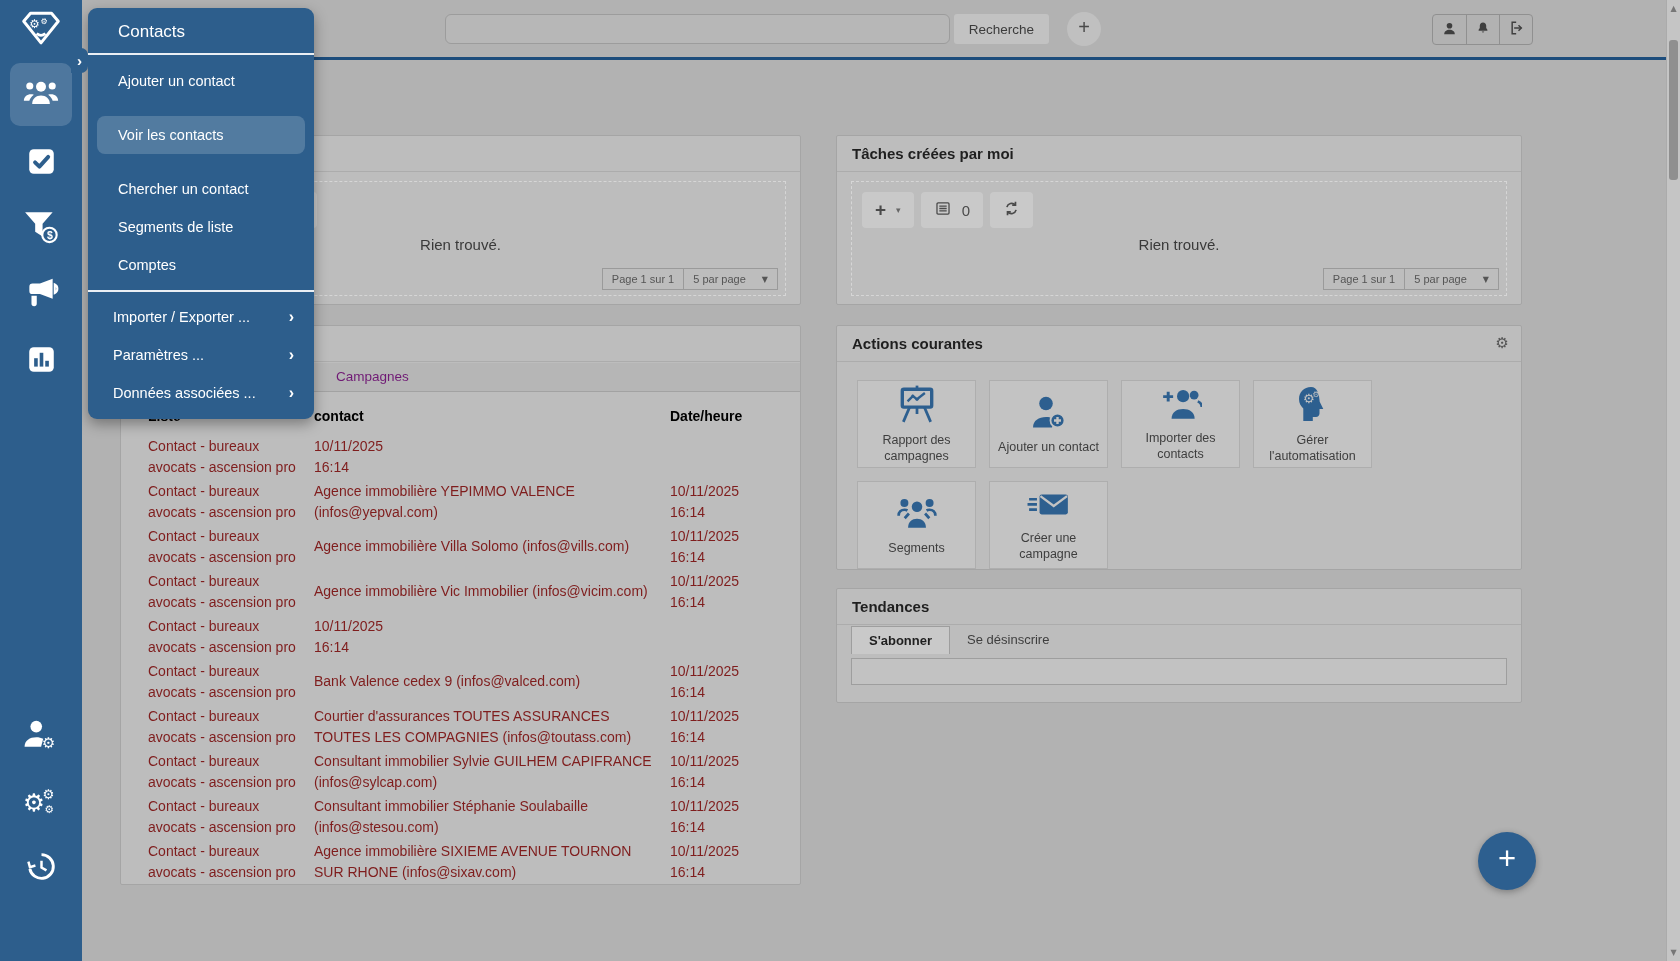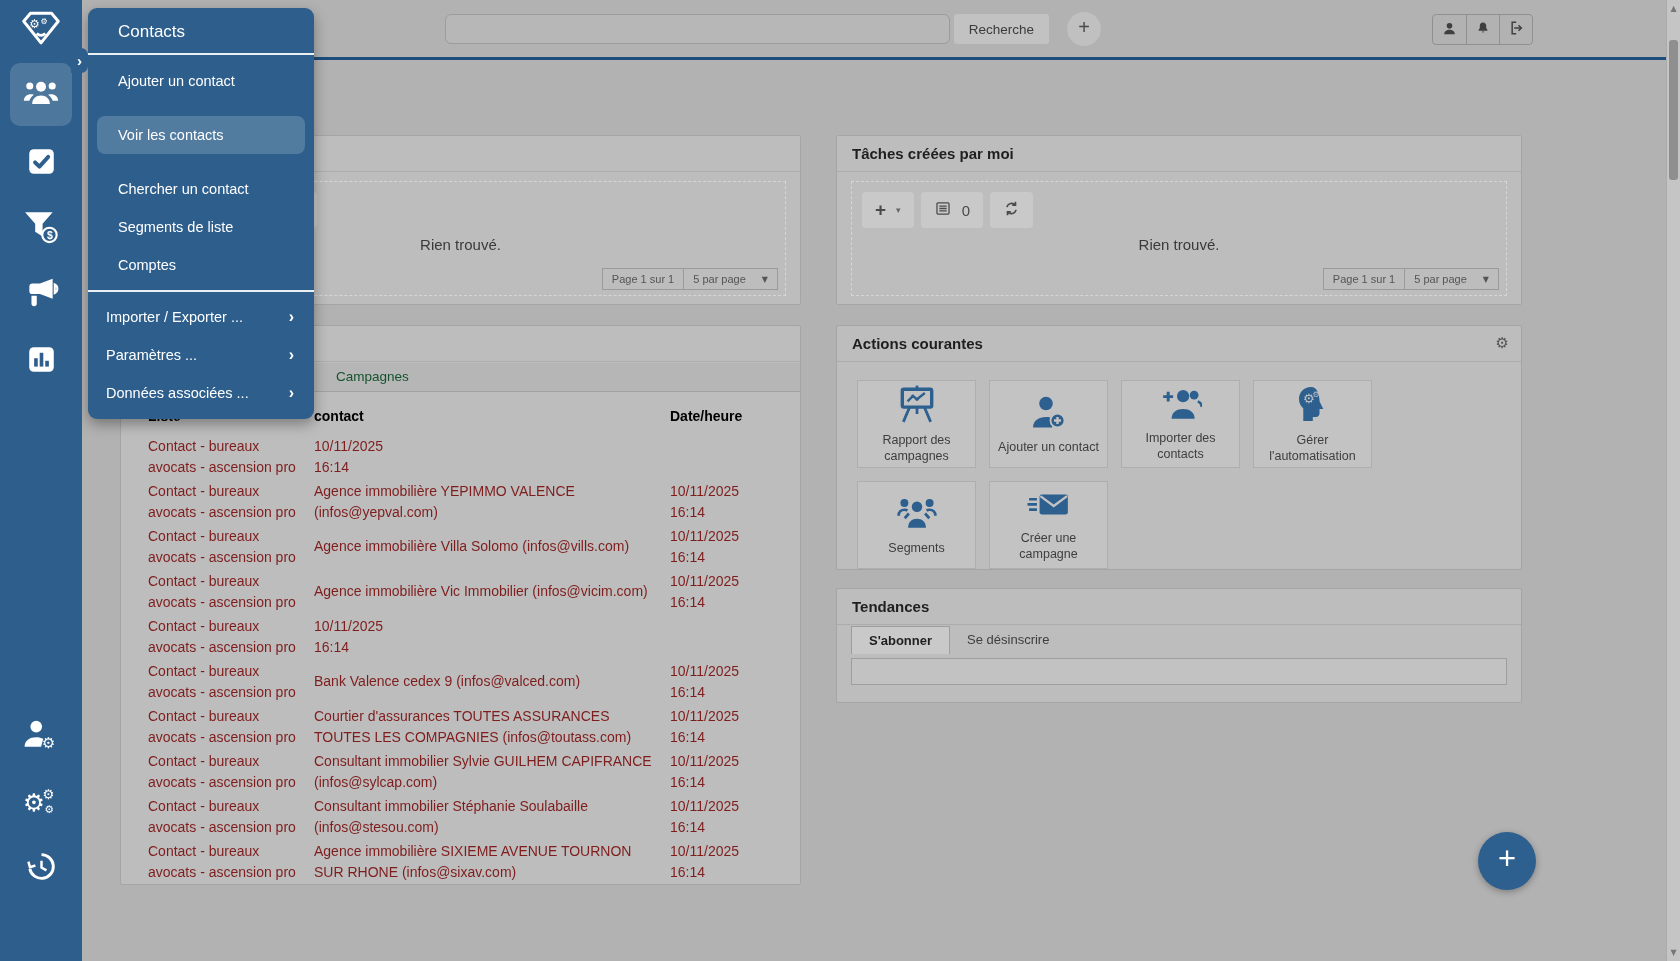--- a/index.html
+++ b/index.html
@@ -57,21 +57,21 @@
 
   #panel-left1{left:120px;top:135px;width:681px;height:170px}
   #panel-tasks{left:836px;top:135px;width:686px;height:170px}
   #panel-campaigns{left:120px;top:325px;width:681px;height:560px}
   #panel-actions{left:836px;top:325px;width:686px;height:245px}
   #panel-trends{left:836px;top:588px;width:686px;height:115px}
 
   
   #panel-campaigns .p-body{padding:0}
   .tabbar{height:29px;border-bottom:1px solid #a2a2a2;background:rgba(0,0,0,.035);display:flex}
-  .tab-camp{margin-left:200px;padding:0 15px;line-height:28px;font-size:13.5px;color:#14532d;cursor:pointer}
+  .tab-camp{margin-left:200px;padding:0 15px;line-height:28px;font-size:13.5px;color:#701a75;cursor:pointer}
   .ctable{padding:12px 13px 0 27px}
   .thead,.trow{display:grid;grid-template-columns:166px 356px 1fr}
   .thead span{font-size:14px;font-weight:bold;color:#000000;padding:4px 10px 10px 0}
   .trow{min-height:45px;align-items:center;font-size:14px;color:#7f1d1d;line-height:1.45}
   .cell{padding:2px 12px 2px 0}
 
   
   .cards{display:grid;grid-template-columns:repeat(4,119px);gap:13px;padding:9px 6px}
   .card{height:88px;background:#c3c3c3;border:1px solid #aeaeae;display:flex;flex-direction:column;
     align-items:center;justify-content:center;cursor:pointer;color:#2d5f8f}
@@ -87,21 +87,21 @@
   
   .flyout{position:absolute;left:88px;top:8px;width:226px;background:#2d5e8c;border-radius:9px;
     box-shadow:0 5px 14px rgba(0,0,0,.35);z-index:55;color:#fff;padding-bottom:7px}
   .fly-head{padding:14px 30px 11px;font-size:17px;font-weight:normal;
     border-bottom:2px solid rgba(255,255,255,.9)}
   .fly-items{padding-top:7px}
   .fly-item{padding:11px 30px;font-size:14.5px;cursor:pointer}
   .fly-item.active{background:rgba(255,255,255,.18);border-radius:8px;margin:16px 9px;padding:11px 21px}
   .fly-sep{height:2px;background:rgba(255,255,255,.9);margin:6px 0}
   .fly-more{display:flex;justify-content:space-between;align-items:center;
-    padding:11px 20px 11px 18px;font-size:14.5px;cursor:pointer}
+    padding:11px 20px 11px 25px;font-size:14.5px;cursor:pointer}
   .fly-chev{font-size:16px;font-weight:bold;line-height:1}
 
   
   .fab{position:absolute;left:1478px;top:832px;width:58px;height:58px;border-radius:50%;background:#2d5f8f;
     color:#fff;border:none;font-size:31px;cursor:pointer;z-index:40;box-shadow:0 2px 7px rgba(0,0,0,.3);
     padding-bottom:4px}
   .vscroll{position:absolute;right:0;top:0;width:14px;height:100%;background:#c5c5c5;
     border-left:1px solid #ababab;z-index:70}
   .varrow{position:absolute;left:0;width:100%;text-align:center;font-size:8px;color:#777;cursor:pointer}
   .varrow.up{top:4px}.varrow.down{bottom:4px}

